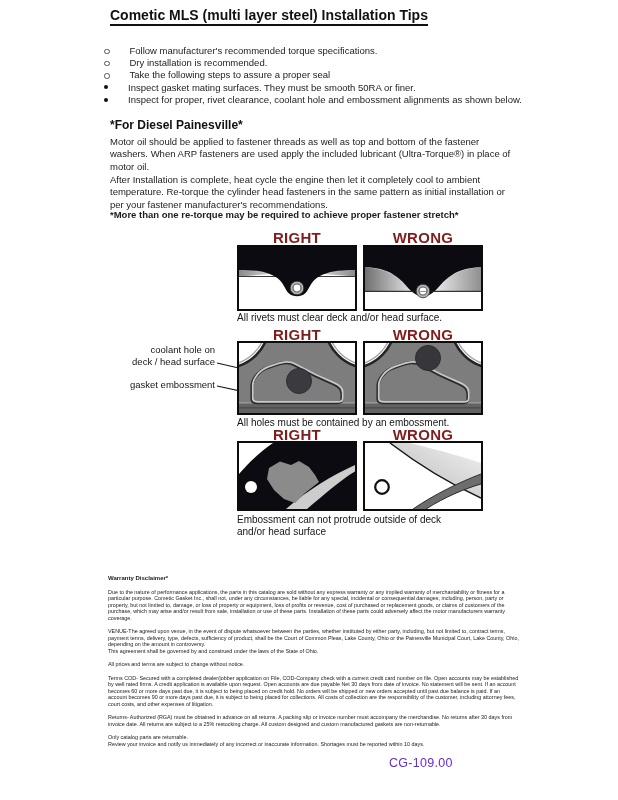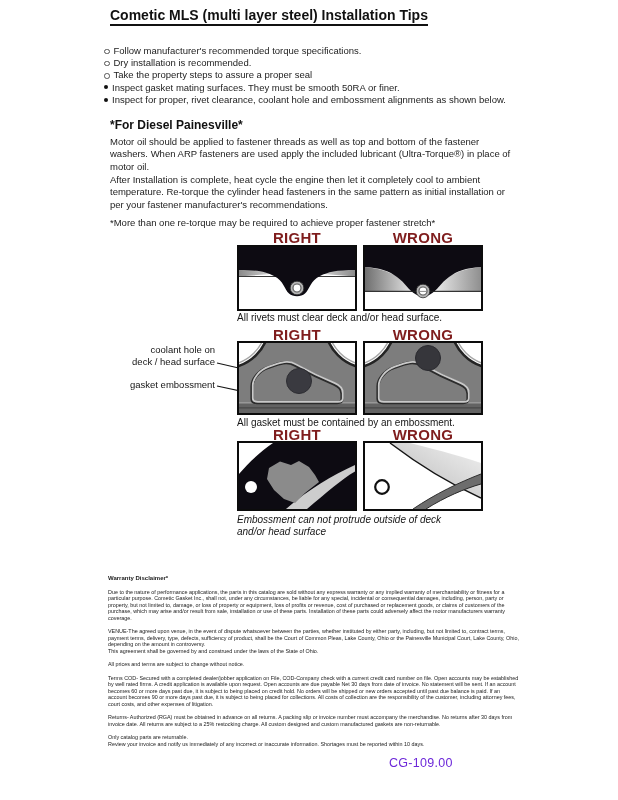--- a/index.html
+++ b/index.html
@@ -2,28 +2,28 @@
 <html><head>
 <meta charset="utf-8">
 <style>
   html,body{margin:0;padding:0;background:#ffffff;}
   #page{position:relative;width:618px;height:800px;background:#ffffff;overflow:hidden;
         font-family:"Liberation Sans",sans-serif;color:#1c1c1c;-webkit-font-smoothing:antialiased;}
   .abs{position:absolute;}
   .title{left:110px;top:7px;font-size:14px;font-weight:bold;color:#111;
          border-bottom:2px solid #111;padding-bottom:1px;}
   .bullets{left:104px;top:45px;width:430px;font-size:9.5px;line-height:12.2px;}
-  .b-row{display:flex;align-items:flex-start;}
+  .b-row{display:flex;align-items:flex-start;gap:16px;}
   .mk1{flex:none;width:3.5px;height:3.5px;border:1px solid #555;border-radius:50%;
        margin:3.6px 4px 0 0;background:#fff;}
   .sub{}
   .mk2{flex:none;width:4px;height:4px;border-radius:50%;background:#111;margin:3.8px 4px 0 0;}
   .diesel-h{left:110px;top:118px;font-size:12px;font-weight:bold;color:#111;}
   .para{left:110px;top:0;width:404px;font-size:9.5px;line-height:12.4px;}
-  .p1{top:136px;} .p2{top:166px;margin-top:8px;} .note{top:217px;}
+  .p1{top:136px;} .p2{top:166px;margin-top:8px;} .note{top:209px;font-weight:bold;}
   .dlabel{width:120px;text-align:center;font-size:15px;font-weight:600;letter-spacing:.3px;color:#7f1d1d;}
   .panel{width:120px;border:2px solid #0c0c0c;box-sizing:border-box;background:#fff;}
   .panel svg{display:block;}
   .caption{font-size:10px;line-height:12px;color:#151515;width:300px;}
   .sidelabel{width:115px;text-align:right;font-size:9.5px;line-height:11.5px;color:#151515;}
   .disclaimer{left:108px;top:575px;width:412px;font-size:5.4px;line-height:6.5px;color:#222;}
   .disclaimer h4{font-size:6px;margin:0 0 7px 0;font-weight:bold;}
   .disclaimer p{margin:0 0 7px 0;}
   .disclaimer p.tight{margin:0;}
   .footer{left:389px;top:756px;font-size:12.5px;color:#6d28d9;letter-spacing:.3px;}
@@ -39,21 +39,21 @@
     <div class="b-row">
       <span class="mk1"></span>
       <span>Follow manufacturer's recommended torque specifications.</span>
     </div>
     <div class="b-row">
       <span class="mk1"></span>
       <span>Dry installation is recommended.</span>
     </div>
     <div class="b-row">
       <span class="mk1"></span>
-      <span>Take the property steps to assure a proper seal</span>
+      <span>Take the following steps to assure a proper seal</span>
     </div>
     <div class="b-row sub">
       <span class="mk2"></span>
       <span>Inspect gasket mating surfaces.  They must be smooth 50RA or finer.</span>
     </div>
     <div class="b-row sub">
       <span class="mk2"></span>
       <span>Inspect for proper, rivet clearance, coolant hole and embossment alignments as shown below.</span>
     </div>
   </div>
@@ -152,21 +152,21 @@
       <circle cx="130" cy="-19" r="41" fill="none" stroke="#a6a6a6" stroke-width="1.4"></circle>
       <rect x="0" y="60" width="116" height="10" fill="#636363"></rect>
       <rect x="0" y="59.4" width="116" height="1" fill="#ababab"></rect>
       <rect x="0" y="64.4" width="116" height="1" fill="#414141"></rect>
       <path d="M13,56 L13,43 C13,37 19,28 29,24.5 C38,21.5 47,17 56,22 C66,27.5 82,35.5 95,41 C101,43.5 103,47 103,51 L103,56 C103,58.3 101,59.6 98,59.6 L18,59.6 C15,59.6 13,58.3 13,56 Z" fill="none" stroke="#2c2c2c" stroke-width="3.2"></path>
       <path d="M13,56 L13,43 C13,37 19,28 29,24.5 C38,21.5 47,17 56,22 C66,27.5 82,35.5 95,41 C101,43.5 103,47 103,51 L103,56 C103,58.3 101,59.6 98,59.6 L18,59.6 C15,59.6 13,58.3 13,56 Z" fill="none" stroke="#c9c9c9" stroke-width="1.8" transform="translate(0.8,-0.8)"></path>
       <circle cx="63" cy="15" r="12.5" fill="#36363b" stroke="#2a2a2f" stroke-width="1"></circle>
     </svg>
   </div>
 
-  <div class="abs caption" style="left:237px;top:417px;">All gasket must be contained by an embossment.</div>
+  <div class="abs caption" style="left:237px;top:417px;">All holes must be contained by an embossment.</div>
 
   <div class="abs dlabel" style="left:237px;top:426px;">RIGHT</div>
   <div class="abs dlabel" style="left:363px;top:426px;">WRONG</div>
 
   <div class="abs panel" style="left:237px;top:441px;">
     <svg width="116" height="66" viewBox="0 0 116 66">
       <rect width="116" height="66" fill="#0d0b12"></rect>
       <path d="M0,0 L34,0 C21,9 9,20 0,31 Z" fill="#ffffff"></path>
       <path d="M116,22 C94,32 70,46 47,66 L68,66 C87,50 103,36 116,28.5 Z" fill="#cdcdcd"></path>
       <path d="M30,25 L41,18.5 L52,22 L60,18 L70,24 L76,32 L80,39 L66,50 L56,60 L45,56 L35,47 L28,36 Z" fill="#8b8b8b"></path>
@@ -185,21 +185,21 @@
       <rect width="116" height="66" fill="#ffffff"></rect>
       <path d="M25,0 C50,19 85,41 116,55 L116,20 C90,11 62,4.5 45,0 Z" fill="url(#g3w)"></path>
       <path d="M25,0 C50,19 85,41 116,55" fill="none" stroke="#141414" stroke-width="1.4"></path>
       <path d="M48,66 C70,51 95,39 116,31 L116,41 C98,46.5 76,56 61,66 Z" fill="#6d6d6d"></path>
       <path d="M48,66 C70,51 95,39 116,31" fill="none" stroke="#2e2e2e" stroke-width="1"></path>
       <path d="M61,66 C80,54 100,45.5 116,41" fill="none" stroke="#2a2a2a" stroke-width="1"></path>
       <circle cx="17" cy="44" r="6.8" fill="#ffffff" stroke="#101010" stroke-width="2.2"></circle>
     </svg>
   </div>
 
-  <div class="abs caption" style="left:237px;top:514px;font-style:italic;">
+  <div class="abs caption" style="left:237px;top:514px;">
     <div>Embossment can not protrude outside of deck</div>
     <div>and/or head surface</div>
   </div>
 
   <div class="abs disclaimer">
     <h4>Warranty Disclaimer*</h4>
     <p class="tight">Due to the nature of performance applications, the parts in this catalog are sold without any express warranty or any implied warranty of merchantability or fitness for a particular purpose.  Cometic Gasket Inc., shall not, under any circumstances, be liable for any special, incidental or consequential damages, including, person, party or property, but not limited to, damage, or loss of property or equipment, loss of profits or revenue, cost of purchased or replacement goods, or claims of customers of the purchase, which may arise and/or result from sale, installation or use of these parts.  Installation of these parts could adversely affect the motor manufacturers warranty coverage.</p>
     <p style="margin:7px 0 0 0;" class="tight">VENUE-The agreed upon venue, in the event of dispute whatsoever between the parties, whether instituted by either party, including, but not limited to, contract terms, payment terms, delivery, type, defects, sufficiency of product, shall be the Court of Common Pleas, Lake County, Ohio or the Painesville Municipal Court, Lake County, Ohio, depending on the amount in controversy.</p>
     <p>This agreement shall be governed by and construed under the laws of the State of Ohio.</p>
     <p>All prices and terms are subject to change without notice.</p>

